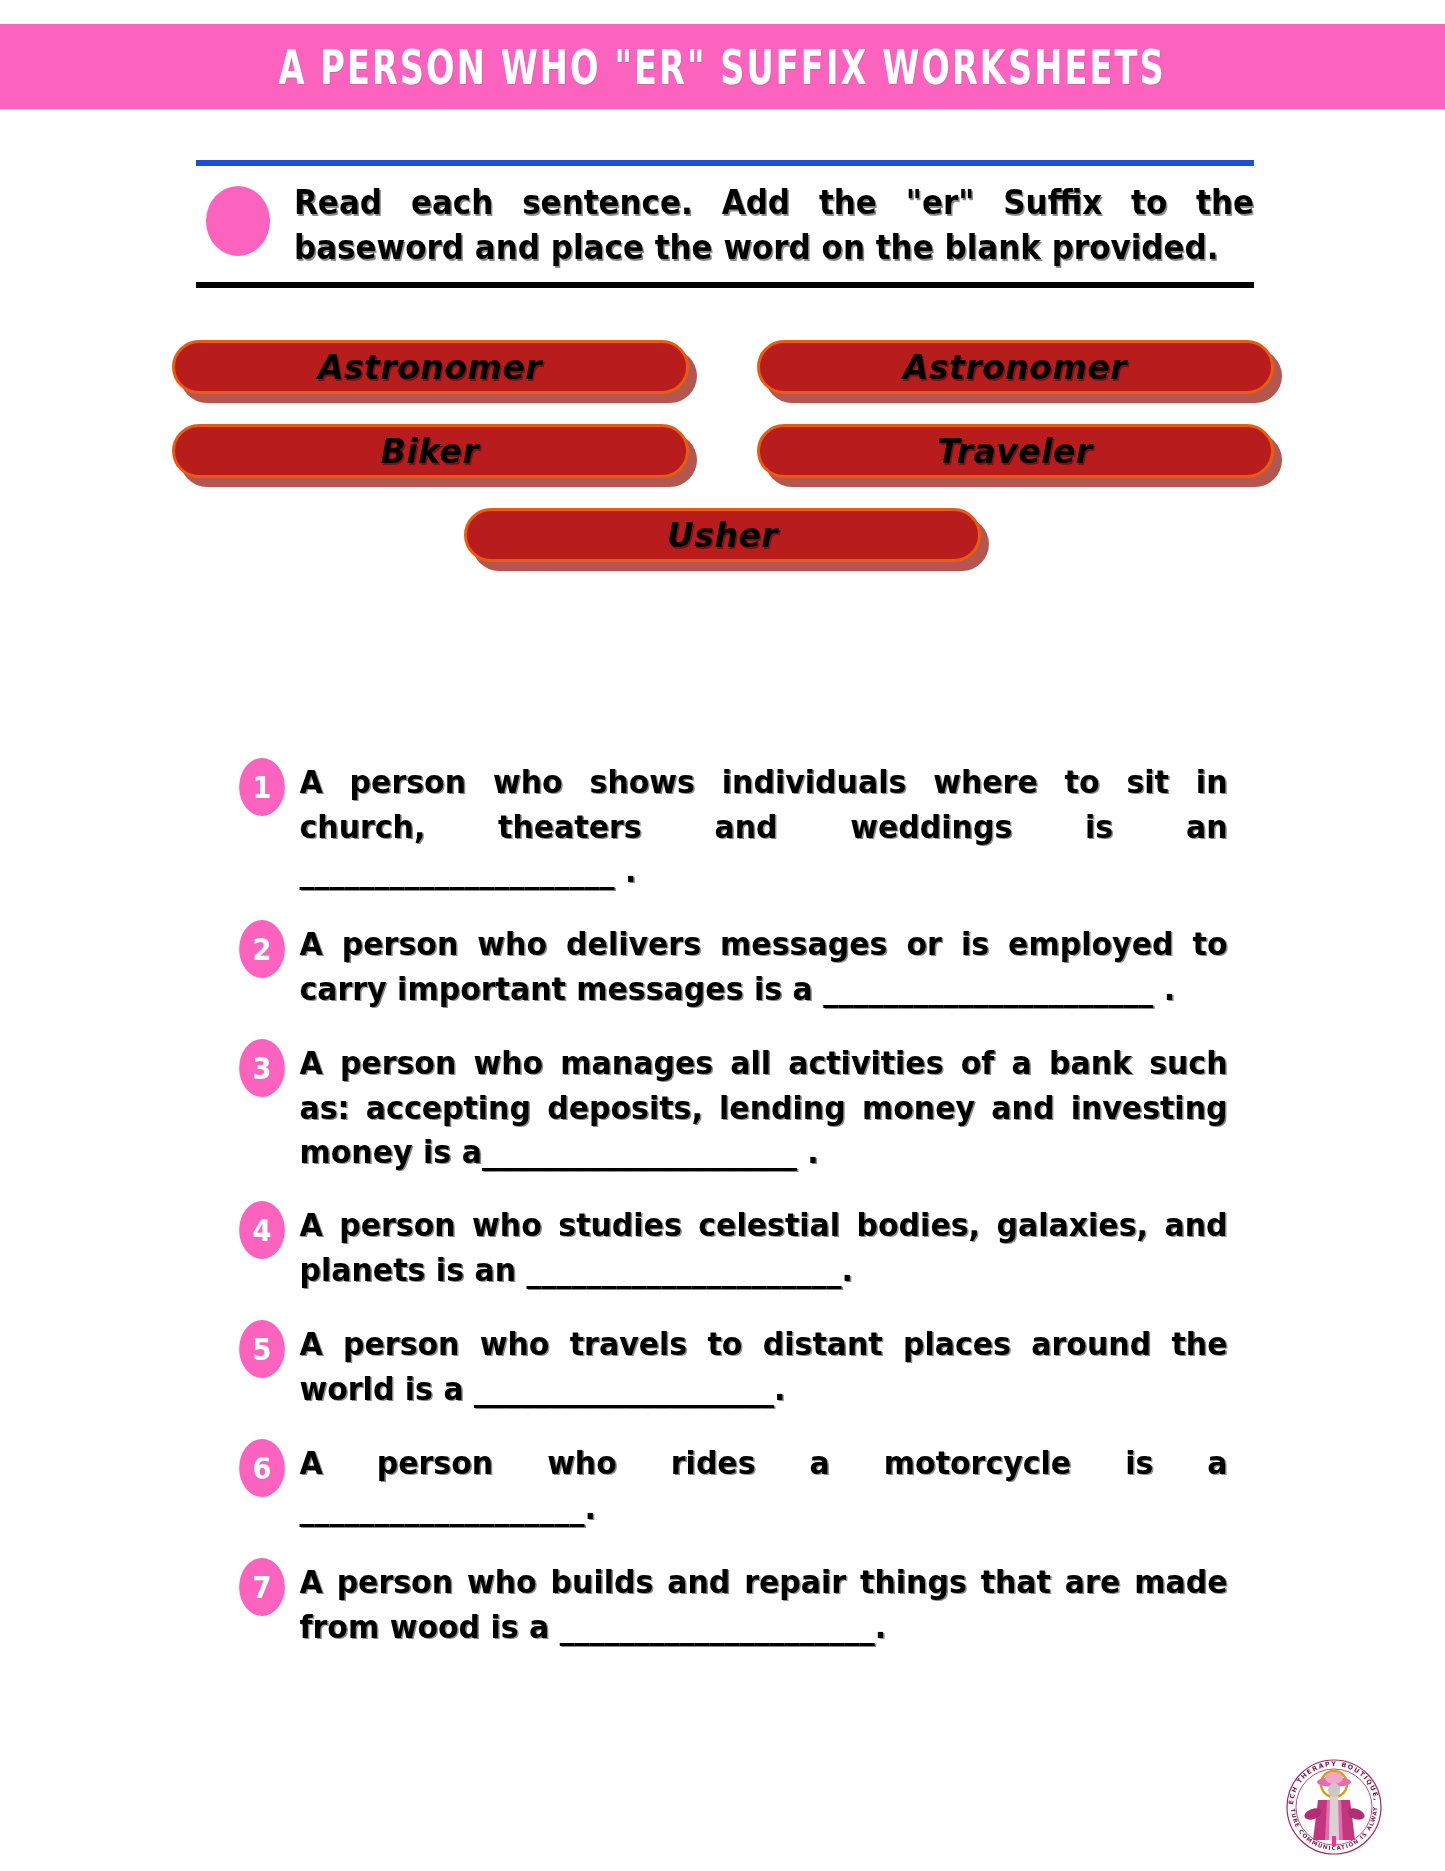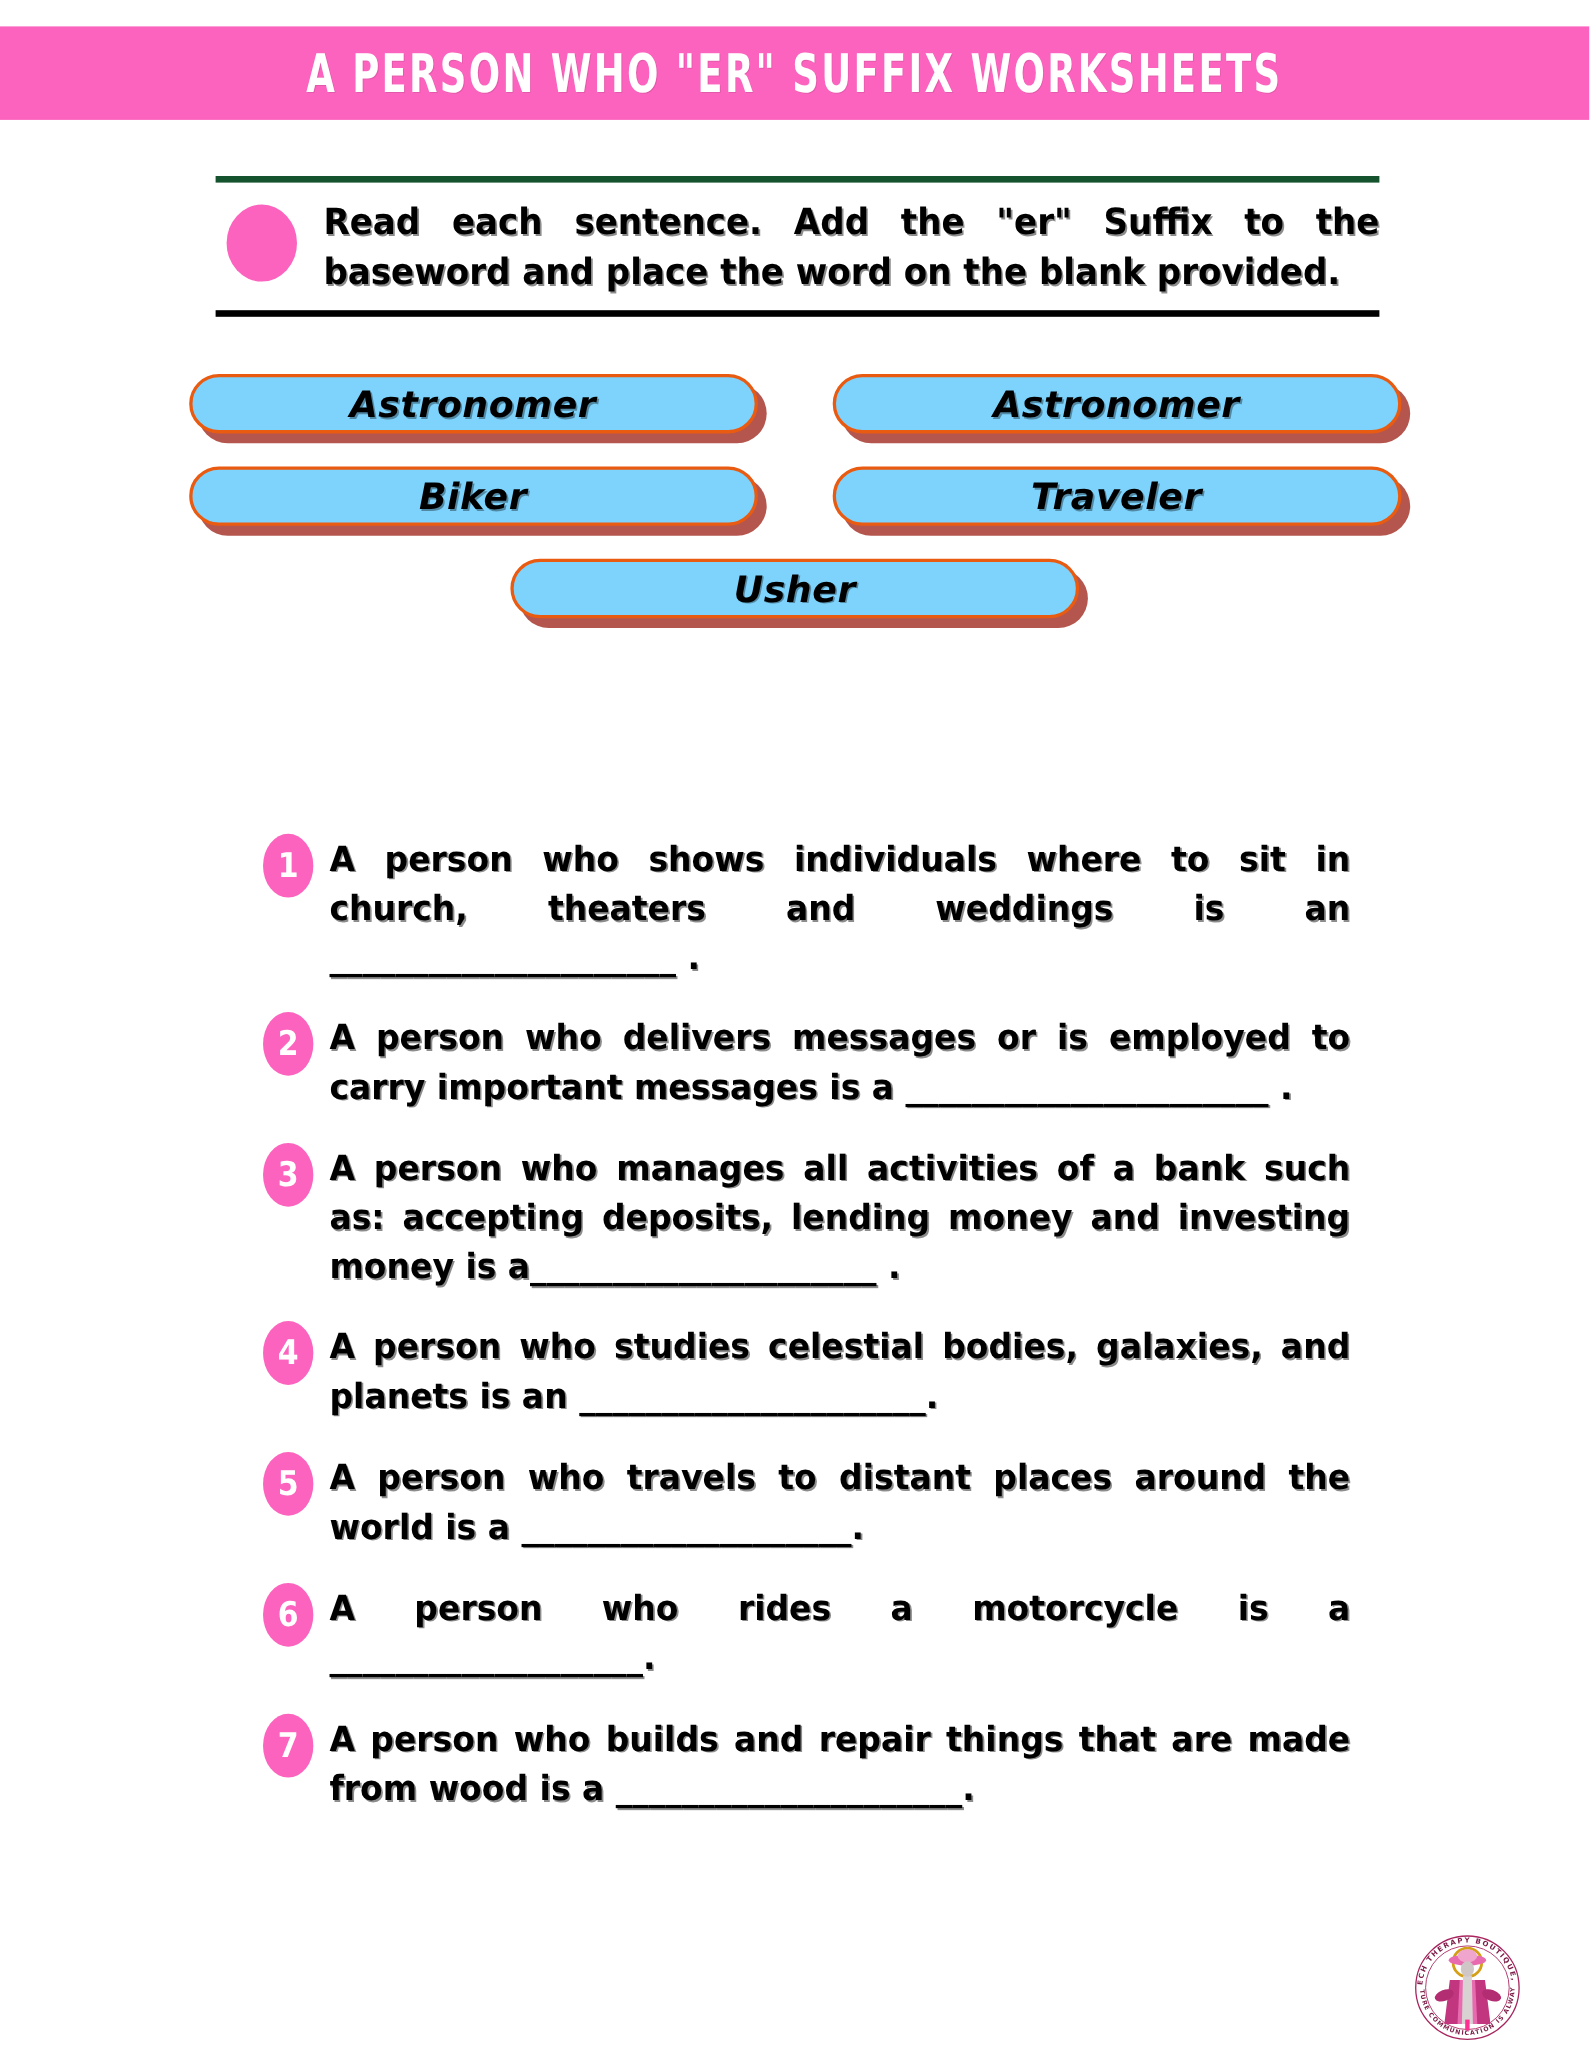--- a/index.html
+++ b/index.html
@@ -38,21 +38,21 @@
     white-space: nowrap;
     text-shadow: 1px 1px 0 rgba(0,0,0,0.10);
   }
 
   
   .instruction-block {
     position: absolute;
     left: 196px;
     top: 160px;
     width: 1058px;
-    border-top: 6px solid #14532d;
+    border-top: 6px solid #1d4ed8;
     border-bottom: 6px solid #000000;
     padding: 14px 0 10px 0;
     box-sizing: border-box;
   }
   .instruction-row {
     position: relative;
     padding-left: 98px;
     min-height: 92px;
   }
   .bullet-dot {
@@ -106,21 +106,21 @@
   }
   .pill {
     position: absolute;
     left: 0;
     top: 0;
     width: 517px;
     height: 54px;
     box-sizing: border-box;
     border: 3px solid #ea5b12;
     border-radius: 30px;
-    background: #7dd3fc;
+    background: #b91c1c;
     display: flex;
     align-items: center;
     justify-content: center;
   }
   .pill-label {
     font-family: "DejaVu Sans", sans-serif;
     font-weight: bold;
     font-style: italic;
     font-size: 33px;
     color: #000000;

